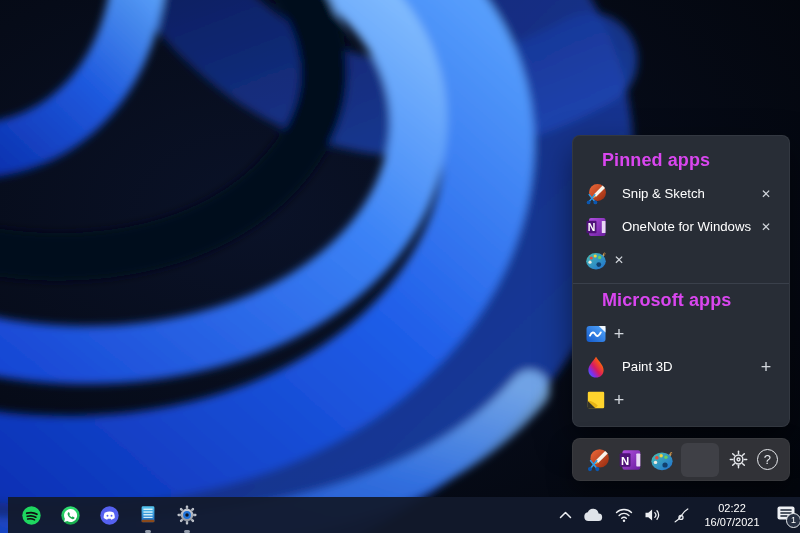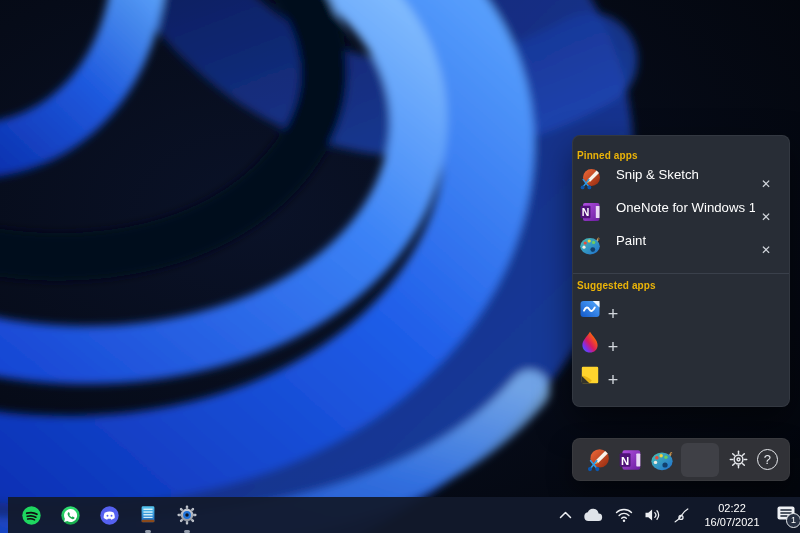--- a/index.html
+++ b/index.html
@@ -12,22 +12,22 @@
   .wp{position:absolute;inset:0;z-index:0}
   button{background:none;border:none;padding:0;margin:0;font-family:inherit;cursor:default}
 
   
   .flyout{
     position:absolute;left:572px;top:135px;width:218px;box-sizing:border-box;
     background:#282d36;border:1px solid rgba(255,255,255,.055);
     border-radius:8px;padding:8px 0 10px;z-index:3;
     box-shadow:0 14px 34px rgba(0,0,0,.5);
   }
-  .section-header{font-size:10px;font-weight:700;color:#eab308;margin:6px 4px 6px;letter-spacing:.1px}
-  .app-row{display:flex;height:33px;padding:0 12px 0 5px}
+  .section-header{font-size:18px;font-weight:700;color:#d946ef;margin:6px 29px 6px;letter-spacing:.1px}
+  .app-row{display:flex;align-items:center;height:33px;padding:0 12px 0 11px}
   .app-icon{width:24px;height:24px;flex:none;display:flex;align-items:center;justify-content:center}
   .app-label{flex:1;margin-left:14px;font-size:13.2px;color:#fff;white-space:nowrap;overflow:hidden}
   .row-action{color:#d3d7dd;font-size:12px;width:22px;text-align:center;line-height:1}
   .row-action.add{font-size:18px;font-weight:300}
   .divider{height:1px;background:#3a404b;margin:7px 0 6px}
 
   
   .pen-toolbar{
     position:absolute;left:572px;top:438px;width:218px;height:43px;box-sizing:border-box;
     background:#313237;border:1px solid rgba(255,255,255,.04);border-radius:8px;z-index:3;
@@ -179,45 +179,45 @@
         <path d="M14.5 16 L20.5 5.5" stroke="#c89b5a" stroke-width="1.8" stroke-linecap="round"></path>
         <path d="M19.9 4.7 l1.8 1.3 -1.4 1.8 Z" fill="#6d4a28"></path>
         <ellipse cx="12" cy="13.2" rx="9.8" ry="8.2" fill="url(#gPal)"></ellipse>
         <circle cx="14.8" cy="16.6" r="2.4" fill="#11406e"></circle>
         <circle cx="7.2" cy="10" r="1.6" fill="#e94b3a"></circle>
         <circle cx="11.2" cy="8" r="1.6" fill="#f6d23b"></circle>
         <circle cx="15.6" cy="9.4" r="1.6" fill="#6fce5d"></circle>
         <circle cx="6" cy="14.2" r="1.6" fill="#f0ece1"></circle>
       </svg>
     </span>
-    <span class="app-label">Paint</span>
     <button class="row-action">✕</button>
   </div>
 
   <div class="divider"></div>
 
-  <div class="section-header">Suggested apps</div>
+  <div class="section-header">Microsoft apps</div>
 
   <div class="app-row">
     <span class="app-icon">
       <svg width="24" height="24" viewBox="0 0 24 24">
         <rect x="2.5" y="4" width="19" height="16" rx="3" fill="url(#gWb)"></rect>
         <path d="M14.8 4 L21.5 4 L21.5 10.5 Z" fill="#ffffff" opacity="0.92"></path>
         <path d="M6 13.6 C 7.8 9.6 9.8 9.8 11.4 12.4 C 12.9 14.9 14.9 14.4 16.8 10.4" stroke="#ffffff" stroke-width="1.9" fill="none" stroke-linecap="round"></path>
       </svg>
     </span>
     <button class="row-action add">+</button>
   </div>
 
   <div class="app-row">
     <span class="app-icon">
       <svg width="24" height="24" viewBox="0 0 24 24">
         <path d="M12 1.8 C 15.5 7.2 19.6 10.4 19.6 15.2 C 19.6 19.6 16.2 22.5 12 22.5 C 7.8 22.5 4.4 19.6 4.4 15.2 C 4.4 10.4 8.5 7.2 12 1.8 Z" fill="url(#gDrop)"></path>
       </svg>
     </span>
+    <span class="app-label">Paint 3D</span>
     <button class="row-action add">+</button>
   </div>
 
   <div class="app-row">
     <span class="app-icon">
       <svg width="24" height="24" viewBox="0 0 24 24">
         <rect x="3.8" y="3.8" width="16.4" height="16.4" rx="1.2" fill="#ffd42d"></rect>
         <path d="M3.8 12.8 L3.8 20.2 L11.6 20.2 Z" fill="#33332a"></path>
         <path d="M3.8 12.8 L11.6 20.2 L13.8 17.6 C 10.6 14.4 7.4 12.9 3.8 12.8 Z" fill="#e7b416"></path>
       </svg>

